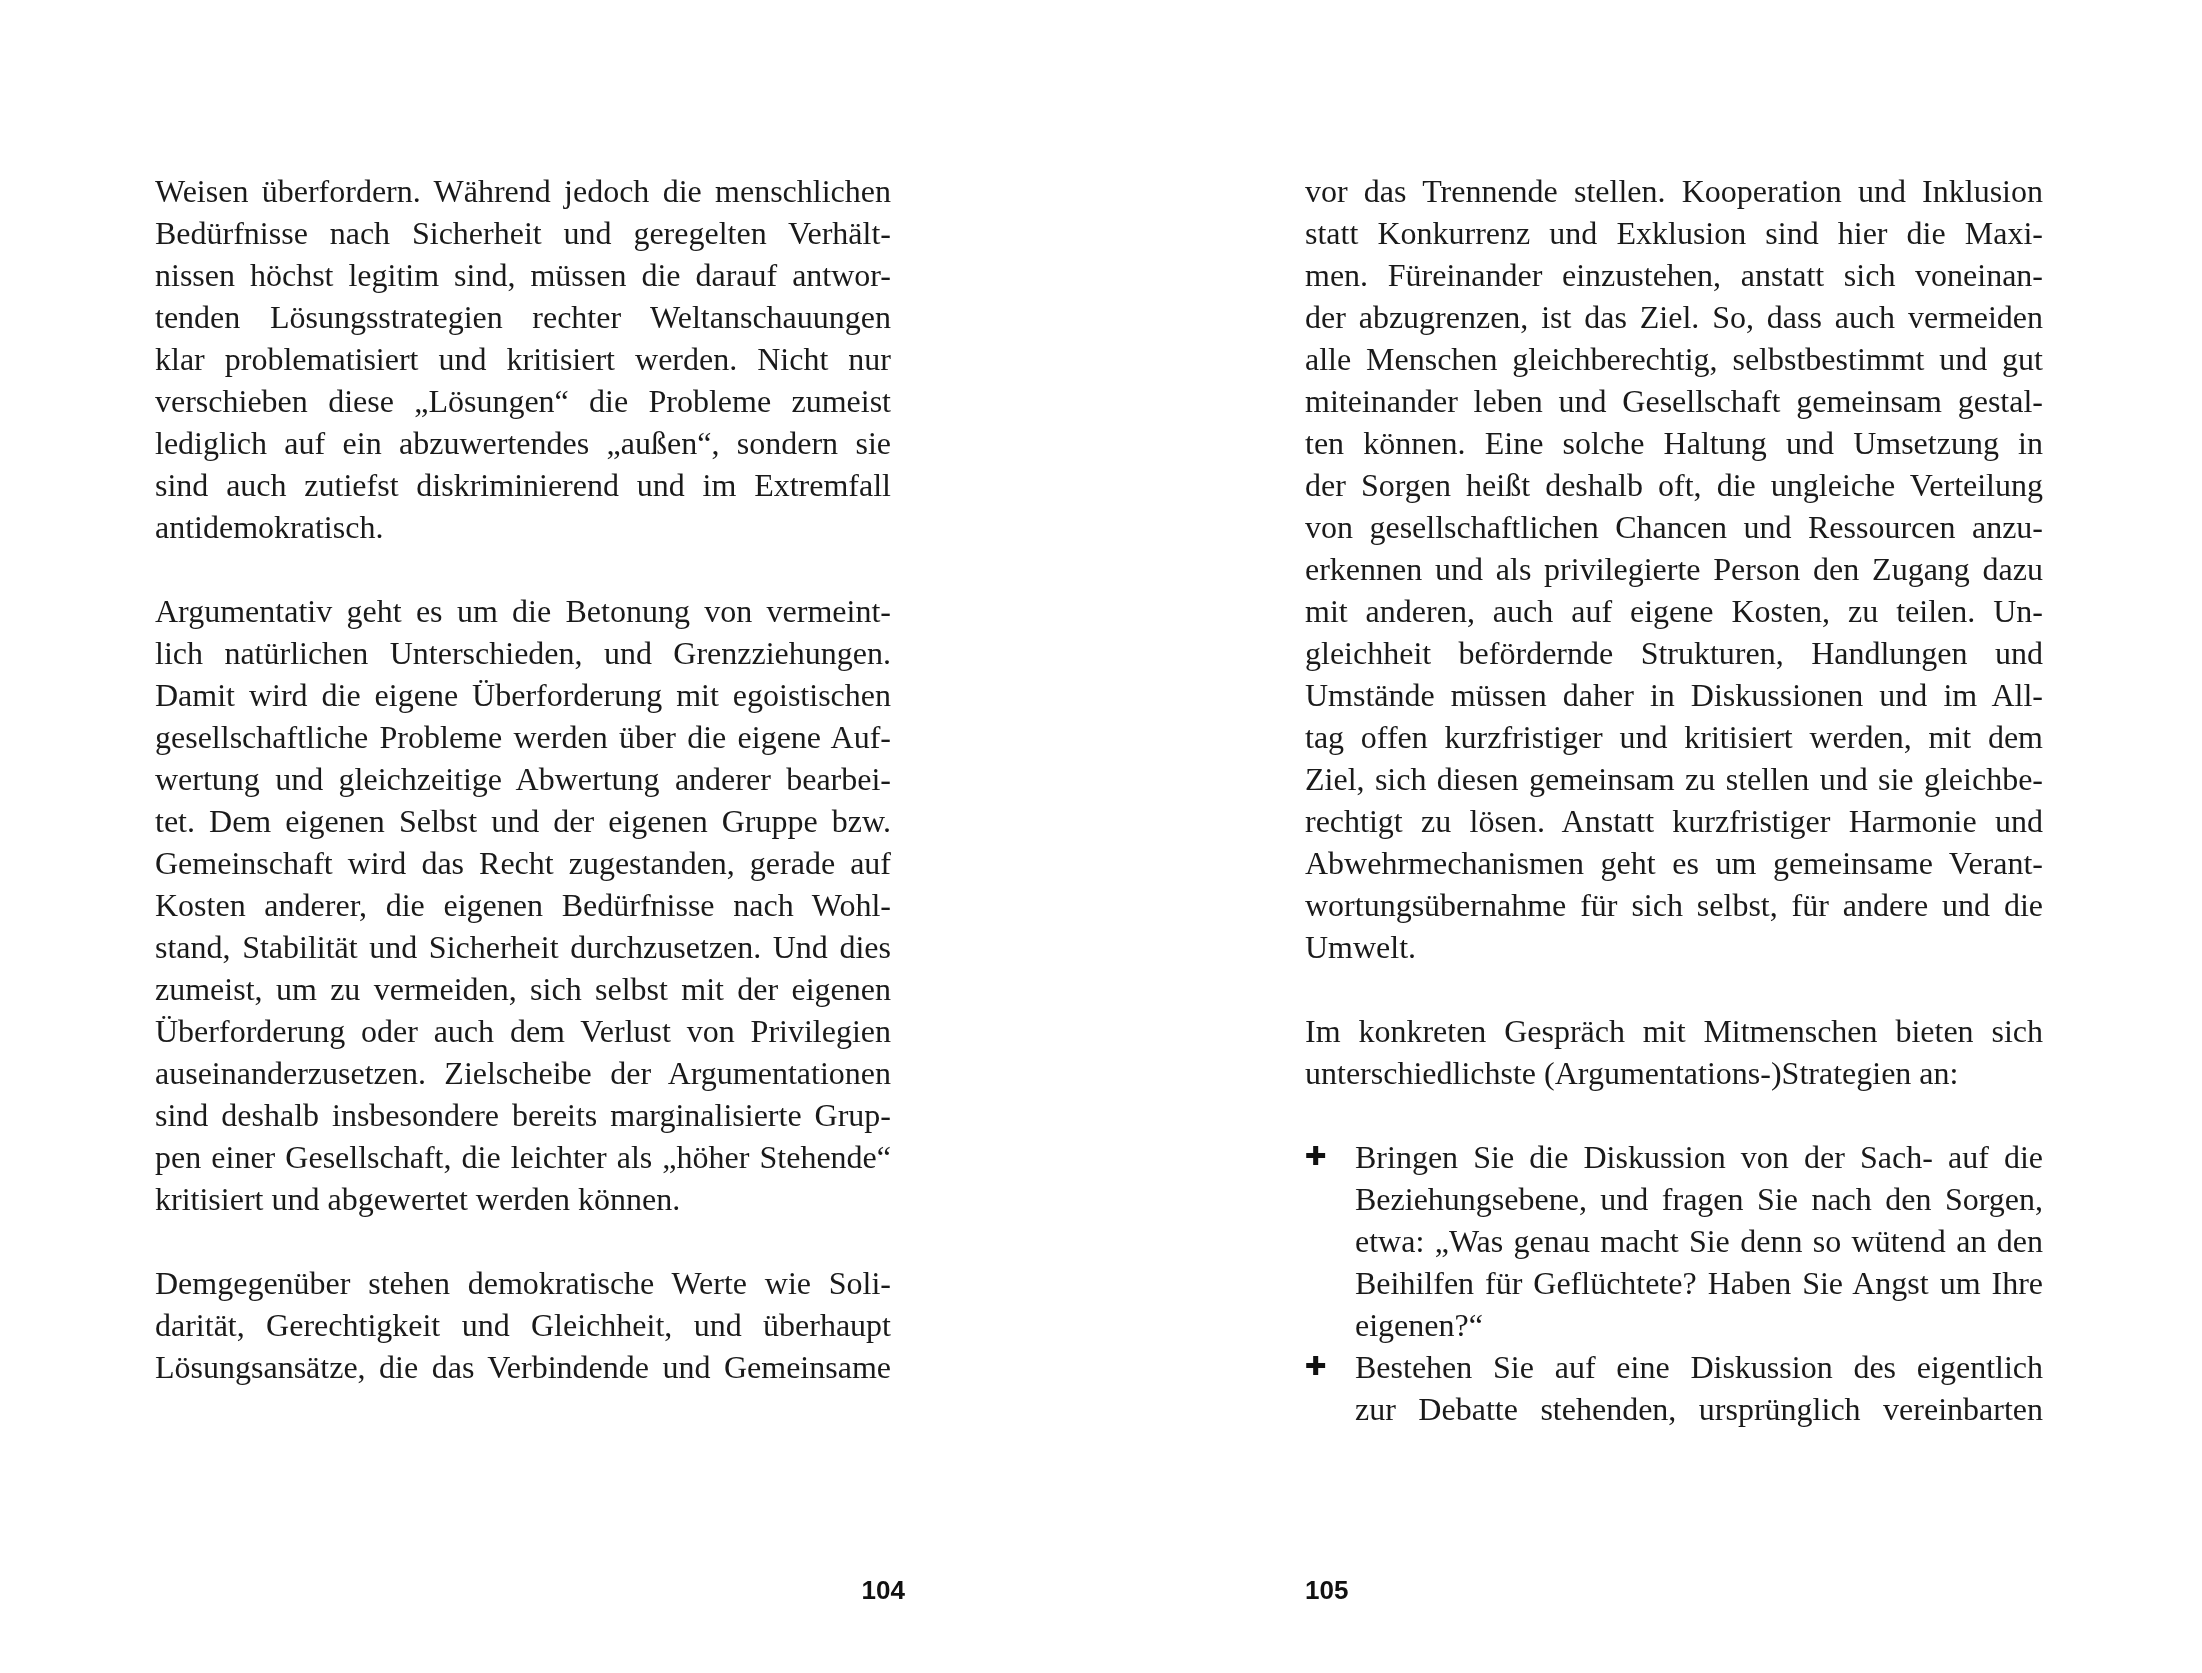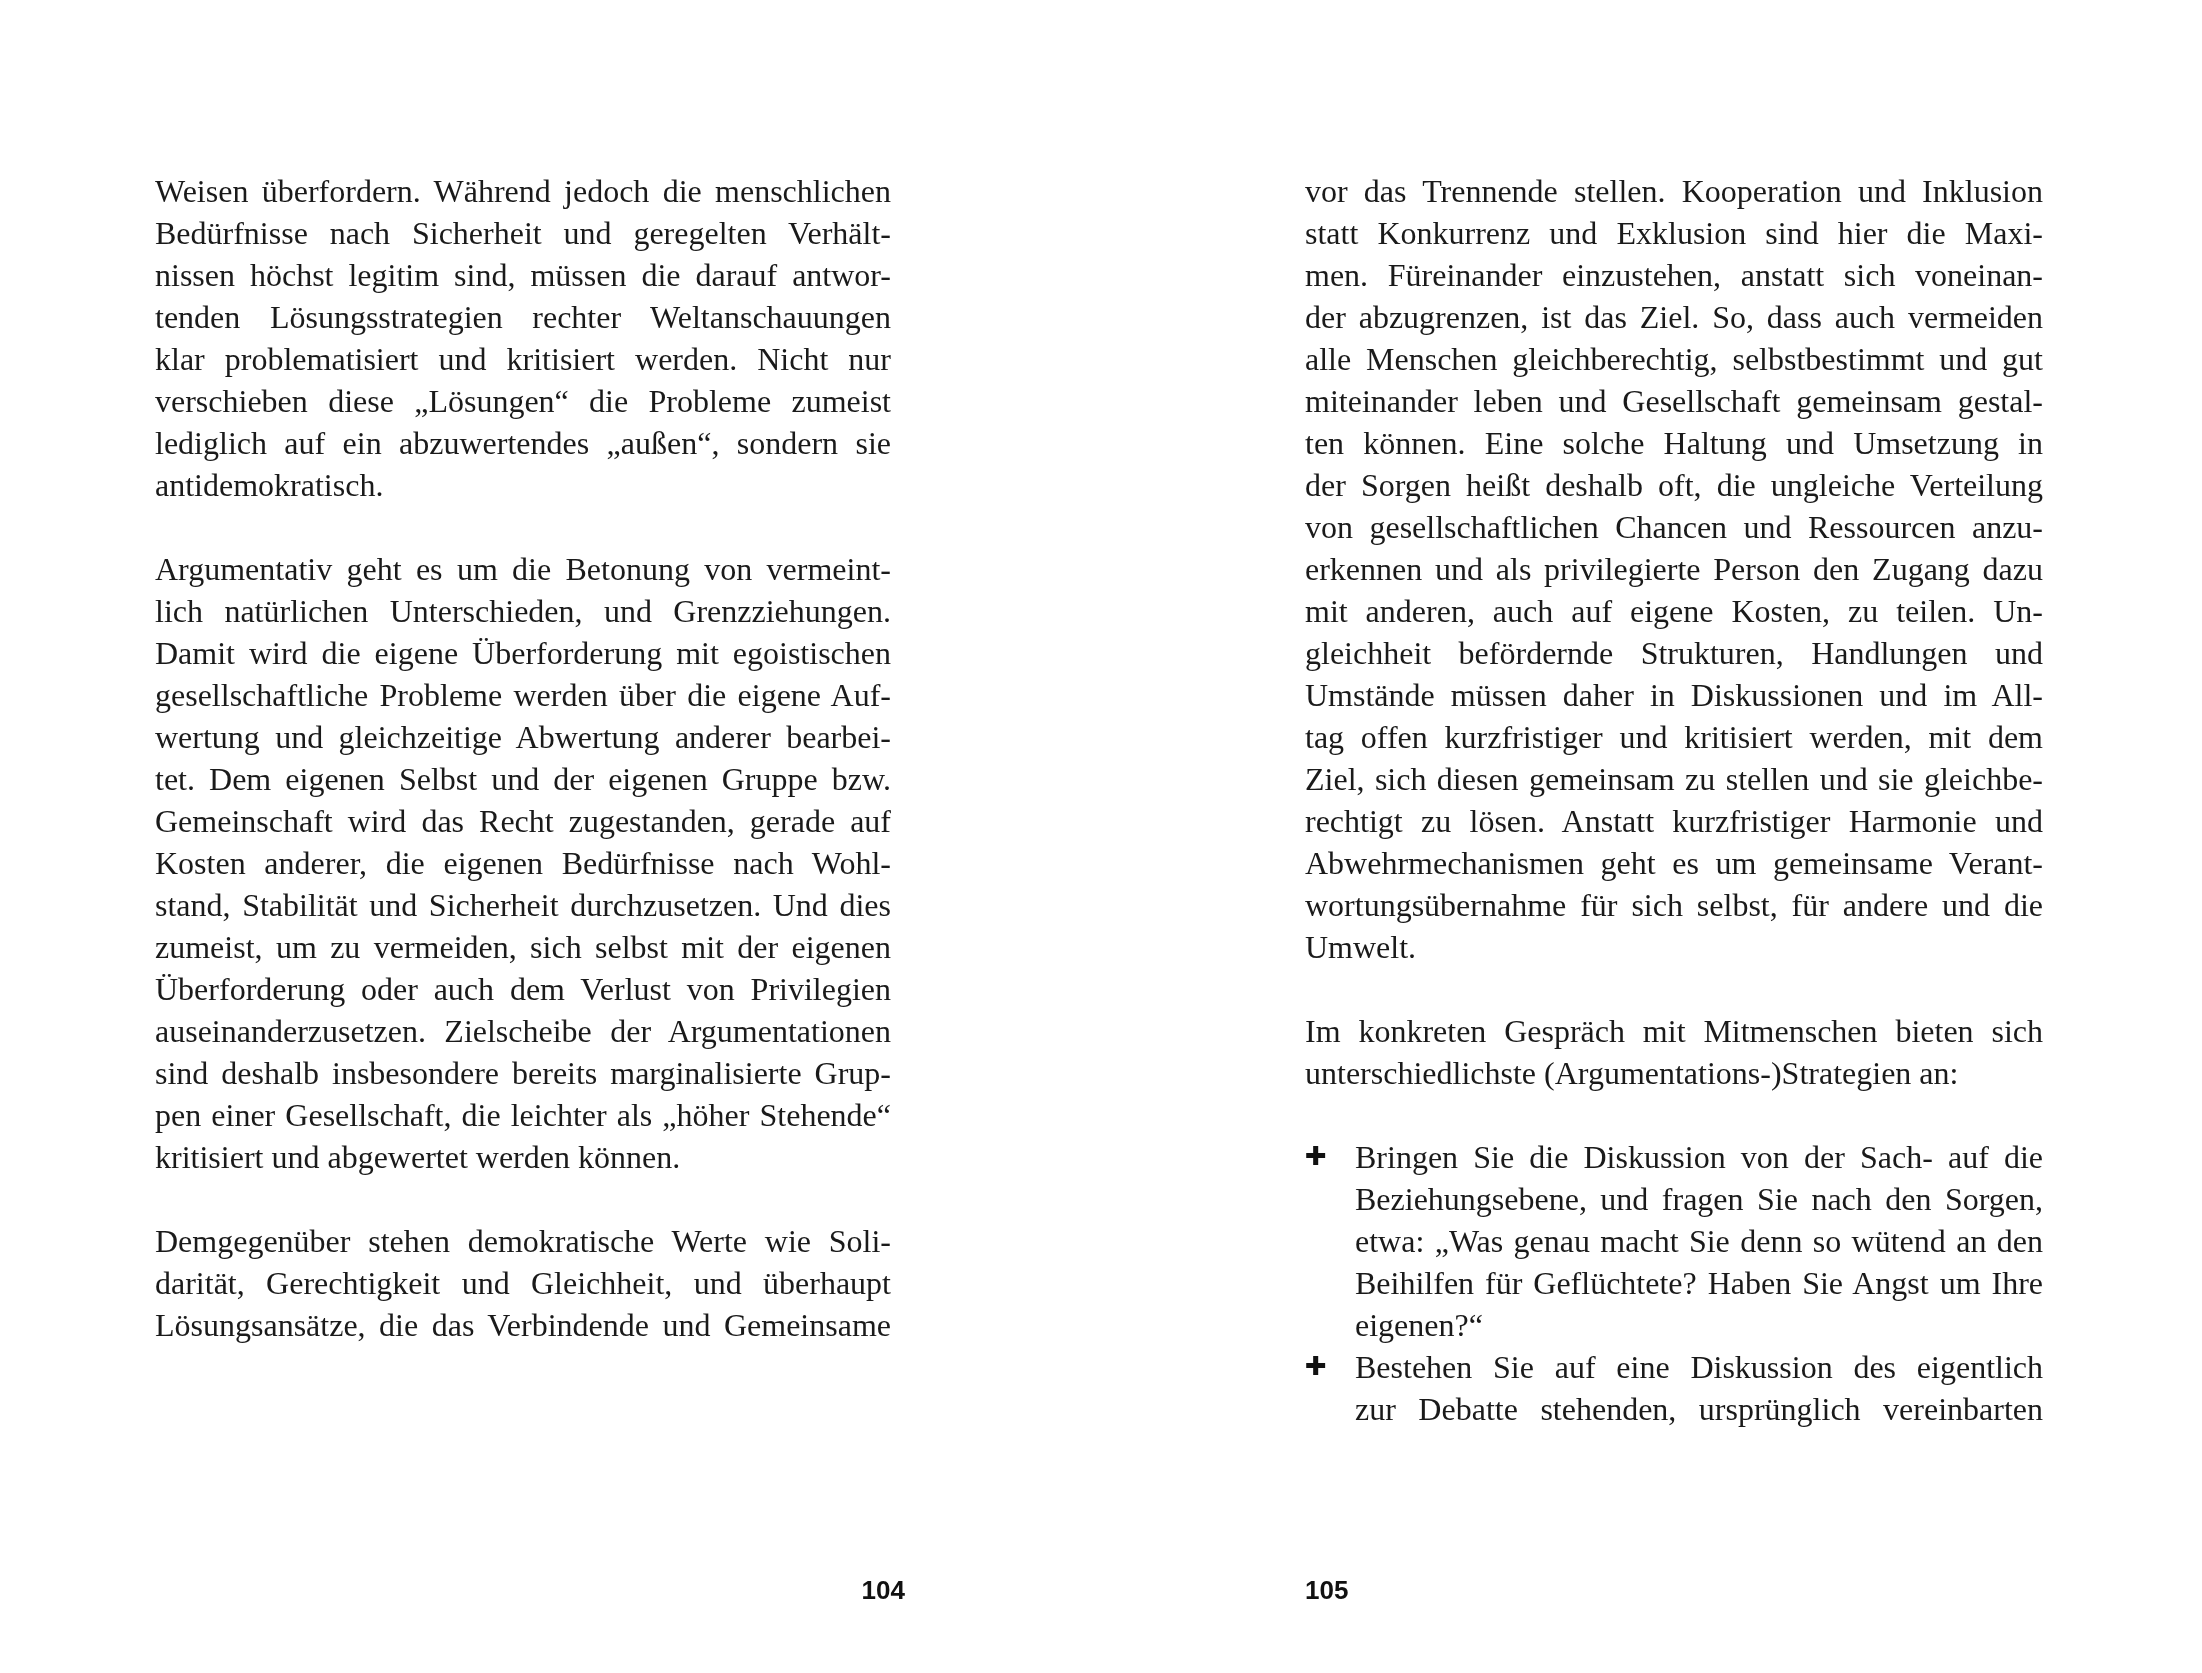--- a/index.html
+++ b/index.html
@@ -89,20 +89,21 @@
 <div class="page page-left">
   <div class="text-block">
     <p class="para">
       <span class="line"><span class="line-inner">Weisen überfordern. Während jedoch die menschlichen</span></span>
       <span class="line"><span class="line-inner">Bedürfnisse nach Sicherheit und geregelten Verhält-</span></span>
       <span class="line"><span class="line-inner">nissen höchst legitim sind, müssen die darauf antwor-</span></span>
       <span class="line"><span class="line-inner">tenden Lösungsstrategien rechter Weltanschauungen</span></span>
       <span class="line"><span class="line-inner">klar problematisiert und kritisiert werden. Nicht nur</span></span>
       <span class="line"><span class="line-inner">verschieben diese „Lösungen“ die Probleme zumeist</span></span>
       <span class="line"><span class="line-inner">lediglich auf ein abzuwertendes „außen“, sondern sie</span></span>
+      <span class="line"><span class="line-inner">sind auch zutiefst diskriminierend und im Extremfall</span></span>
       <span class="line last"><span class="line-inner">antidemokratisch.</span></span>
     </p>
     <p class="para">
       <span class="line"><span class="line-inner">Argumentativ geht es um die Betonung von vermeint-</span></span>
       <span class="line"><span class="line-inner">lich natürlichen Unterschieden, und Grenzziehungen.</span></span>
       <span class="line"><span class="line-inner">Damit wird die eigene Überforderung mit egoistischen</span></span>
       <span class="line"><span class="line-inner">gesellschaftliche Probleme werden über die eigene Auf-</span></span>
       <span class="line"><span class="line-inner">wertung und gleichzeitige Abwertung anderer bearbei-</span></span>
       <span class="line"><span class="line-inner">tet. Dem eigenen Selbst und der eigenen Gruppe bzw.</span></span>
       <span class="line"><span class="line-inner">Gemeinschaft wird das Recht zugestanden, gerade auf</span></span>

